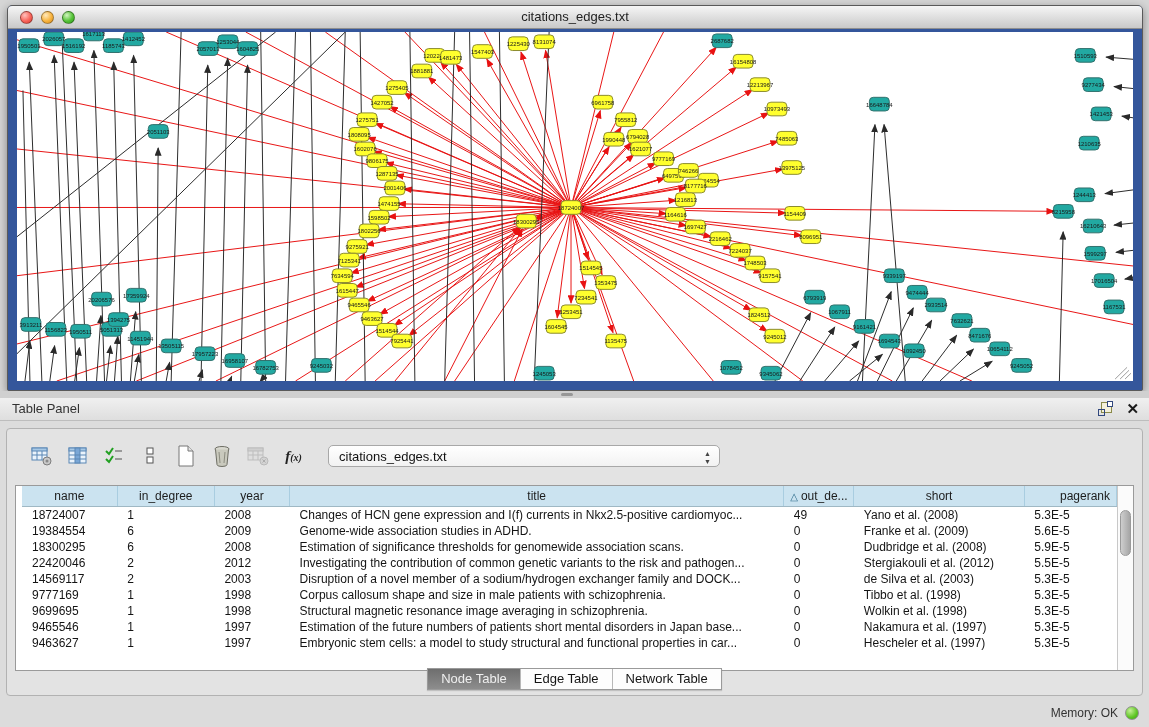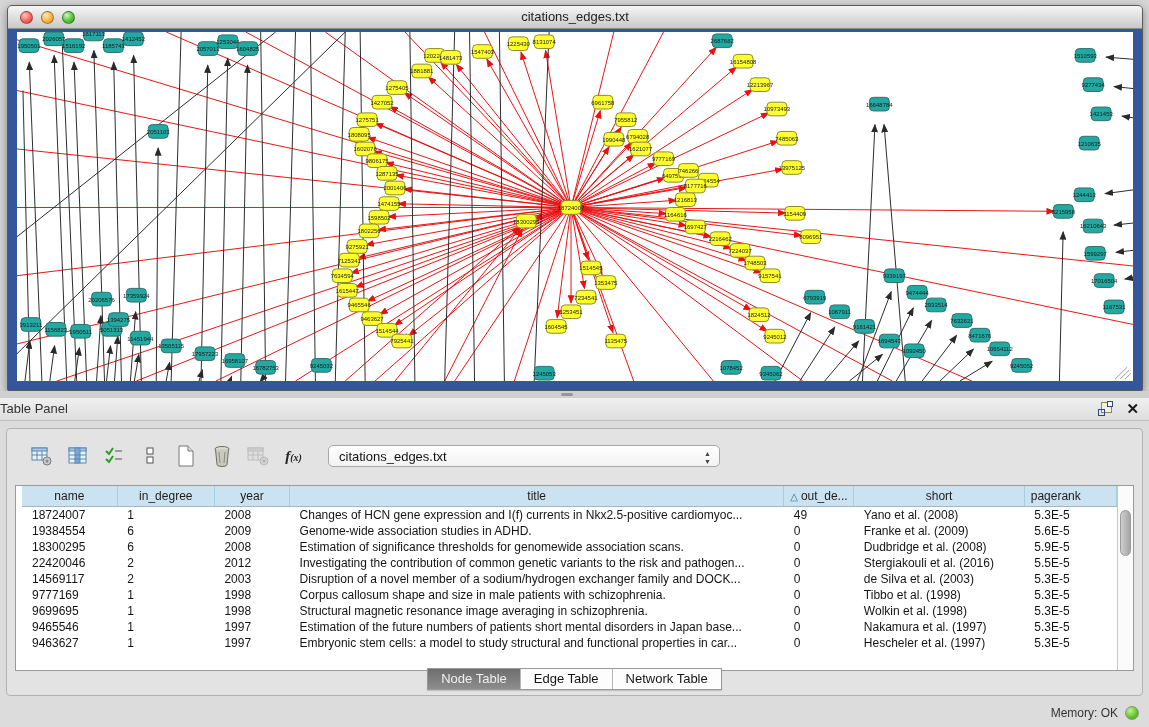--- a/index.html
+++ b/index.html
@@ -26,21 +26,21 @@
 
   
   #splitter{position:absolute;left:0;top:391px;width:1149px;height:7px;background:#d0d0d0;}
   #splitter .grip{position:absolute;left:561px;top:2px;width:12px;height:3px;
     border-radius:2px;background:#979797;}
 
   
   #table-panel{position:absolute;left:0;top:398px;width:1149px;height:329px;background:#dcdcdc;}
   .panel-header{height:22px;background:linear-gradient(#f0f0f0,#dedede);
     border-bottom:1px solid #bdbdbd;position:relative;}
-  .panel-title{font-size:13px;color:#333;line-height:22px;}
+  .panel-title{font-size:13px;color:#333;line-height:22px;padding-left:12px;}
   .panel-controls{position:absolute;right:10px;top:3px;display:flex;gap:13px;align-items:center;}
   .float-btn{width:15px;height:15px;position:relative;cursor:default;}
   .float-btn .sq1{position:absolute;left:3px;top:1px;width:9px;height:9px;border:1px solid #8a8a4a;background:#f4f0da;}
   .float-btn .sq2{position:absolute;left:0;top:8px;width:5px;height:5px;border:1px solid #31477d;}
   .float-btn .sq3{position:absolute;left:9px;top:0px;width:4px;height:4px;border:1px solid #31477d;background:#fff;}
   .close-btn{font-size:15px;font-weight:bold;color:#1a1a1a;line-height:15px;cursor:default;}
 
   .panel-body{position:absolute;left:6px;right:6px;top:30px;height:268px;
     background:#e3e3e3;border:1px solid #b2b2b2;border-radius:4px;box-sizing:border-box;}
 
@@ -800,21 +800,21 @@
               <col style="width:92px">
             </colgroup>
           <thead>
               <tr id="table-head">
                 <th style="text-align:center">name</th>
                 <th style="text-align:center">in_degree</th>
                 <th style="text-align:center">year</th>
                 <th style="text-align:center">title</th>
                 <th style="text-align:left"><span class="sort-glyph">△</span>out_de...</th>
                 <th style="text-align:center">short</th>
-                <th style="text-align:left">pagerank</th>
+                <th style="text-align:right">pagerank</th>
               </tr>
             </thead>
           <tbody id="table-body">
               <tr>
                 <td>18724007</td>
                 <td>1</td>
                 <td>2008</td>
                 <td>Changes of HCN gene expression and I(f) currents in Nkx2.5-positive cardiomyoc...</td>
                 <td>49</td>
                 <td>Yano et al. (2008)</td>
@@ -837,21 +837,21 @@
                 <td>0</td>
                 <td>Dudbridge et al. (2008)</td>
                 <td>5.9E-5</td>
               </tr>
               <tr>
                 <td>22420046</td>
                 <td>2</td>
                 <td>2012</td>
                 <td>Investigating the contribution of common genetic variants to the risk and pathogen...</td>
                 <td>0</td>
-                <td>Stergiakouli et al. (2016)</td>
+                <td>Stergiakouli et al. (2012)</td>
                 <td>5.5E-5</td>
               </tr>
               <tr>
                 <td>14569117</td>
                 <td>2</td>
                 <td>2003</td>
                 <td>Disruption of a novel member of a sodium/hydrogen exchanger family and DOCK...</td>
                 <td>0</td>
                 <td>de Silva et al. (2003)</td>
                 <td>5.3E-5</td>

